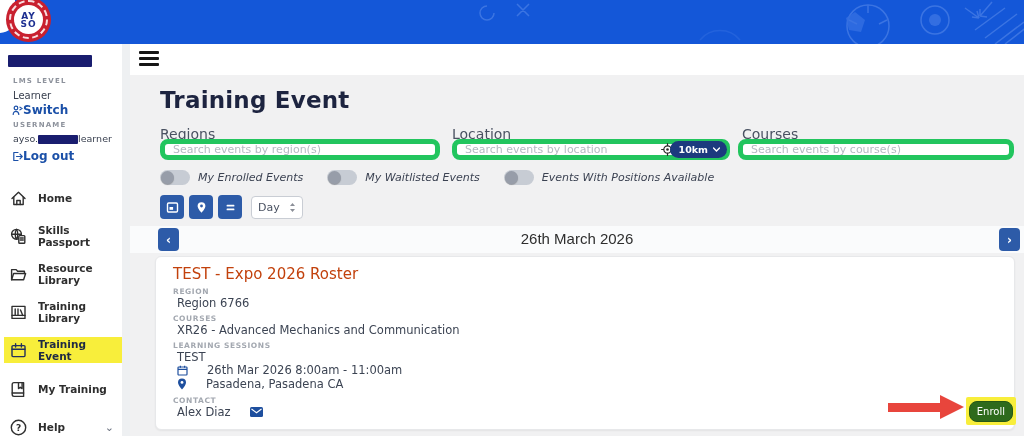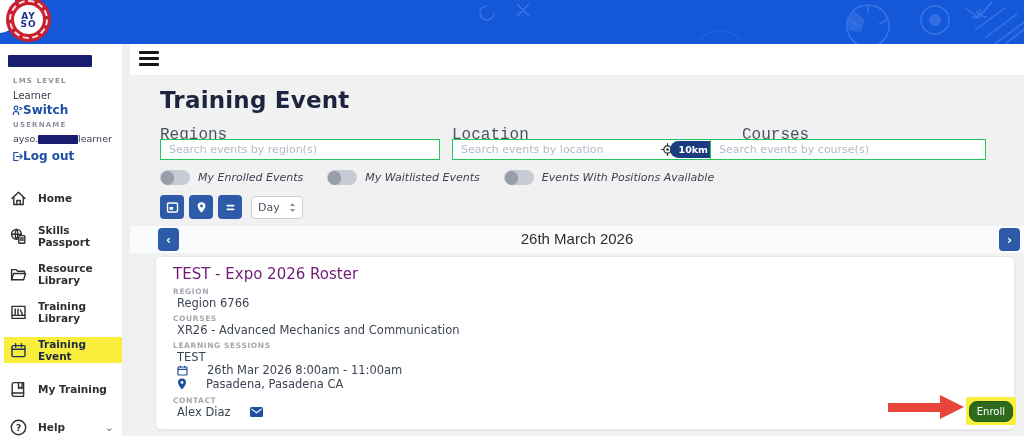--- a/index.html
+++ b/index.html
@@ -34,22 +34,22 @@
   .active .nicon svg{stroke:#23315c;}
 
   
   .main{position:absolute;left:130px;top:44px;width:894px;height:392px;background:#f1f1f2;}
   .topbar{position:absolute;left:0;top:0;width:894px;height:31px;background:#fff;}
   .burger{position:absolute;left:9px;top:7px;width:22px;height:17px;cursor:pointer;}
   .burger span{display:block;width:20px;height:2.6px;background:#161616;margin-bottom:3.4px;border-radius:1px;}
 
   .page-title{position:absolute;left:30px;top:43px;font-size:23px;font-weight:800;color:#1d2440;letter-spacing:.2px;}
 
-  .f-label{position:absolute;top:82px;font-size:16px;color:#4a5262;font-family:Liberation Mono, monospace;}
-  .f-input{position:absolute;top:95px;height:21px;background:#fff;border:1px solid #22c55e;border-radius:0;
+  .f-label{position:absolute;top:82px;font-size:14px;color:#4a5262;}
+  .f-input{position:absolute;top:95px;height:21px;background:#fff;border:5px solid #22c55e;border-radius:8px;
            box-sizing:border-box;font-size:11px;color:#3a4150;padding:0 8px;outline:none;
            font-family:"DejaVu Sans",sans-serif;}
   .f-input::placeholder{color:#b4b9c2;}
   .loc-wrap{position:absolute;left:322px;top:95px;width:278px;height:21px;}
   .loc-wrap .f-input{left:0;top:0;width:278px;padding-right:108px;}
   .locate{position:absolute;right:56px;top:4px;width:13px;height:13px;cursor:pointer;}
   .radius-pill{position:absolute;right:3px;top:2px;height:17px;padding:0 7px 0 9px;border-radius:9px;background:#1c3a7e;
                display:flex;align-items:center;gap:5px;color:#fff;font-size:9.5px;font-weight:bold;cursor:pointer;}
 
   .toggles{position:absolute;left:30px;top:126px;display:flex;align-items:center;gap:24px;}
@@ -67,21 +67,21 @@
               font-size:11px;color:#4a5262;cursor:pointer;}
 
   .daterow{position:absolute;left:0;top:182px;width:894px;height:27px;background:#fafbfc;}
   .nav-arrow{position:absolute;top:2px;width:21px;height:23px;border-radius:4px;background:#2d5ba8;color:#fff;
              display:flex;align-items:center;justify-content:center;font-size:12px;font-weight:bold;cursor:pointer;}
   .date-heading{position:absolute;left:0;top:4px;width:894px;text-align:center;
                 font-family:"Liberation Sans",sans-serif;font-size:15px;color:#2e2e2e;}
 
   .card{position:absolute;left:25px;top:212px;width:860px;height:174px;background:#fff;border:1px solid #e7e8ea;
         border-radius:6px;box-shadow:0 1px 2px rgba(0,0,0,.06);box-sizing:border-box;}
-  .card-title{position:absolute;left:17px;top:8px;font-size:15px;color:#701a75;}
+  .card-title{position:absolute;left:17px;top:8px;font-size:15px;color:#c2410c;}
   .c-label{position:absolute;left:17px;font-size:7.5px;font-weight:bold;letter-spacing:.6px;color:#a3a8b0;}
   .c-value{position:absolute;left:21px;font-size:11.5px;color:#3c4453;}
   .c-iconrow{position:absolute;left:21px;display:flex;align-items:center;gap:19px;font-size:11.5px;color:#3c4453;}
   .c-iconrow svg{flex:0 0 auto;}
 
   .enroll-halo{position:absolute;right:-2px;bottom:4px;background:#f8ee3b;padding:3px;border-radius:2px;}
   .enroll-btn{background:#2e6a1c;color:#fff;font-size:10px;font-family:"DejaVu Sans",sans-serif;
               border:1px solid #265716;border-radius:8px;padding:4px 7px;cursor:pointer;}
   .anno-arrow{position:absolute;right:50px;bottom:10px;width:76px;height:24px;}
   .anno-arrow .shaft{position:absolute;left:0;top:8px;width:52px;height:9px;background:#e8453c;}
@@ -246,21 +246,21 @@
       </svg>
       <div class="radius-pill">
         <span>10km</span>
         <svg width="7" height="5" viewBox="0 0 7 5">
             <path d="M0.5 1 3.5 4 6.5 1" stroke="#fff" fill="none" stroke-width="1.4" stroke-linecap="round"></path>
           </svg>
       </div>
     </div>
 
     <div class="f-label" style="left:612px;">Courses</div>
-    <input class="f-input" style="left: 580px; width: 276px;" placeholder="Search events by course(s)">
+    <input class="f-input" style="left: 608px; width: 276px;" placeholder="Search events by course(s)">
 
     <div class="toggles">
       <div class="toggle">
         <span class="switch"></span>
         <span class="tlabel">My Enrolled Events</span>
       </div>
       <div class="toggle">
         <span class="switch"></span>
         <span class="tlabel">My Waitlisted Events</span>
       </div>

